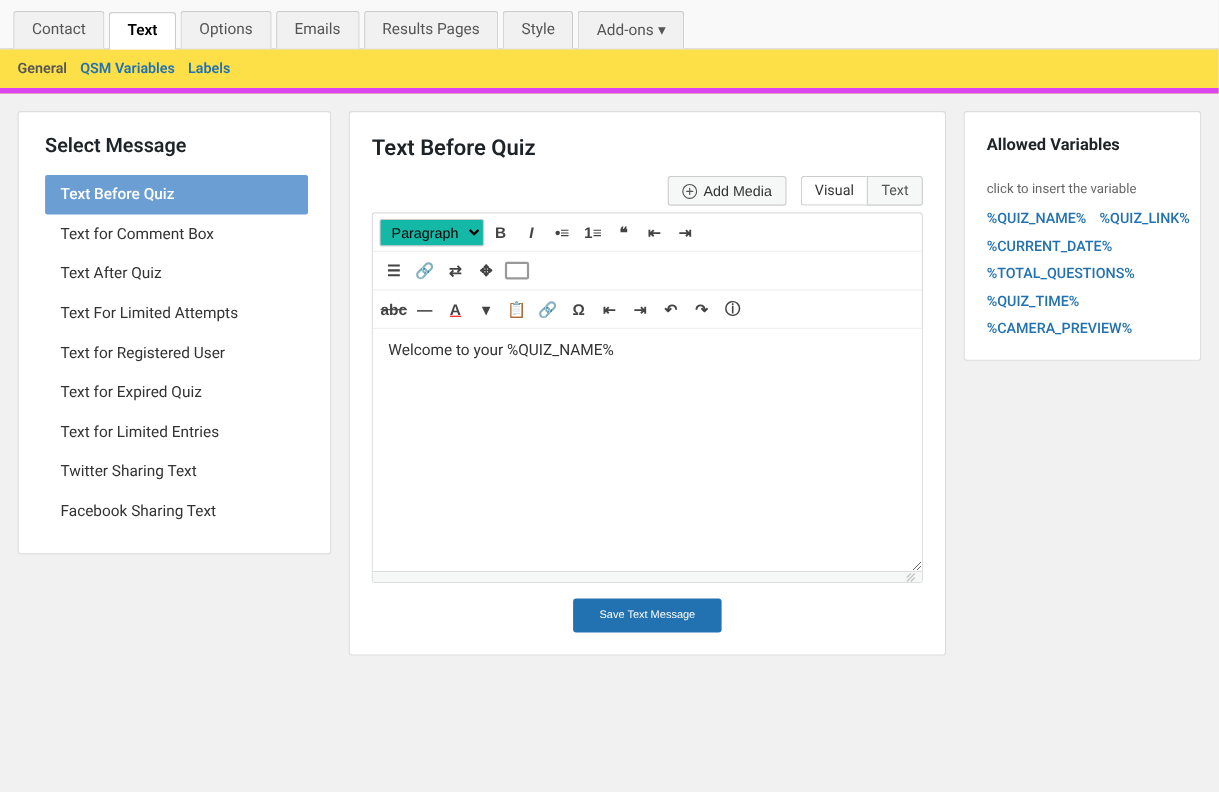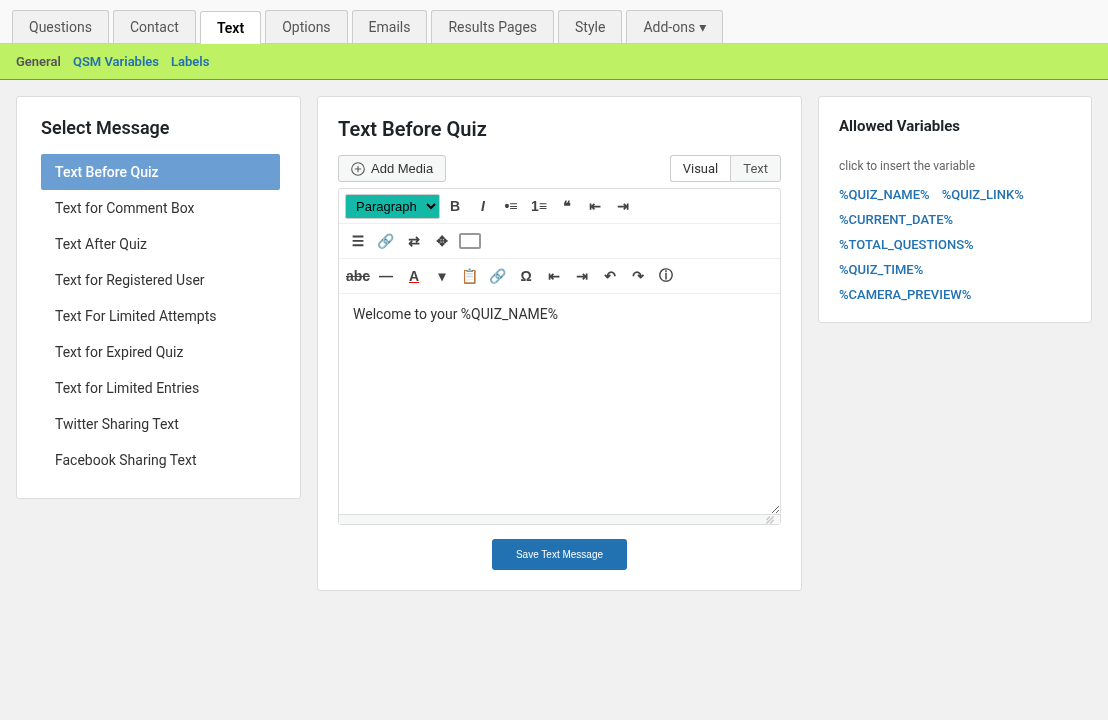--- a/index.html
+++ b/index.html
@@ -39,22 +39,22 @@
     }
     .nav-tab-addons {
       display: flex;
       align-items: center;
       gap: 4px;
     }
 
     
     .sub-nav {
       padding: 10px 16px;
-      background: #bef264;
-      border-bottom: 1px solid #d946ef;
+      background: #fde047;
+      border-bottom: 5px solid #d946ef;
       display: flex;
       gap: 12px;
       align-items: center;
     }
     .sub-nav-item {
       font-size: 13px;
       color: #555;
       font-weight: 600;
       cursor: pointer;
     }
@@ -115,21 +115,21 @@
       font-size: 20px;
       font-weight: 600;
       margin-bottom: 14px;
       color: #1d2327;
     }
 
     
     .editor-toolbar-top {
       display: flex;
       align-items: center;
-      justify-content: space-between;
+      justify-content: flex-end;
       margin-bottom: 6px;
     }
     .add-media-btn {
       display: flex;
       align-items: center;
       gap: 6px;
       padding: 5px 12px;
       background: #f6f7f7;
       border: 1px solid #ccc;
       border-radius: 3px;
@@ -247,21 +247,21 @@
       color: #fff;
       border: none;
       border-radius: 3px;
       cursor: pointer;
       font-size: 10px;
       font-weight: 500;
     }
 
     
     .right-panel {
-      width: 274px;
+      width: 216px;
       flex-shrink: 0;
     }
     .right-panel h3 {
       font-size: 15px;
       font-weight: 700;
       margin-bottom: 4px;
       color: #1d2327;
     }
     .right-panel .subtitle {
       font-size: 12px;
@@ -289,21 +289,20 @@
     .icon-media {
       width: 14px;
       height: 14px;
       fill: #555;
     }
   </style>
 </head>
 <body>
 
 <div class="top-nav">
-  <div class="nav-tab">Questions</div>
   <div class="nav-tab">Contact</div>
   <div class="nav-tab active">Text</div>
   <div class="nav-tab">Options</div>
   <div class="nav-tab">Emails</div>
   <div class="nav-tab">Results Pages</div>
   <div class="nav-tab">Style</div>
   <div class="nav-tab nav-tab-addons">
     <span>Add-ons</span>
     <span>▾</span>
   </div>
@@ -316,22 +315,22 @@
 </div>
 
 <div class="main-content">
 
   <div class="card left-panel">
     <h3>Select Message</h3>
     <ul class="message-list">
       <li class="active">Text Before Quiz</li>
       <li>Text for Comment Box</li>
       <li>Text After Quiz</li>
+      <li>Text For Limited Attempts</li>
       <li>Text for Registered User</li>
-      <li>Text For Limited Attempts</li>
       <li>Text for Expired Quiz</li>
       <li>Text for Limited Entries</li>
       <li>Twitter Sharing Text</li>
       <li>Facebook Sharing Text</li>
     </ul>
   </div>
 
   <div class="card center-panel">
     <h2>Text Before Quiz</h2>
 

